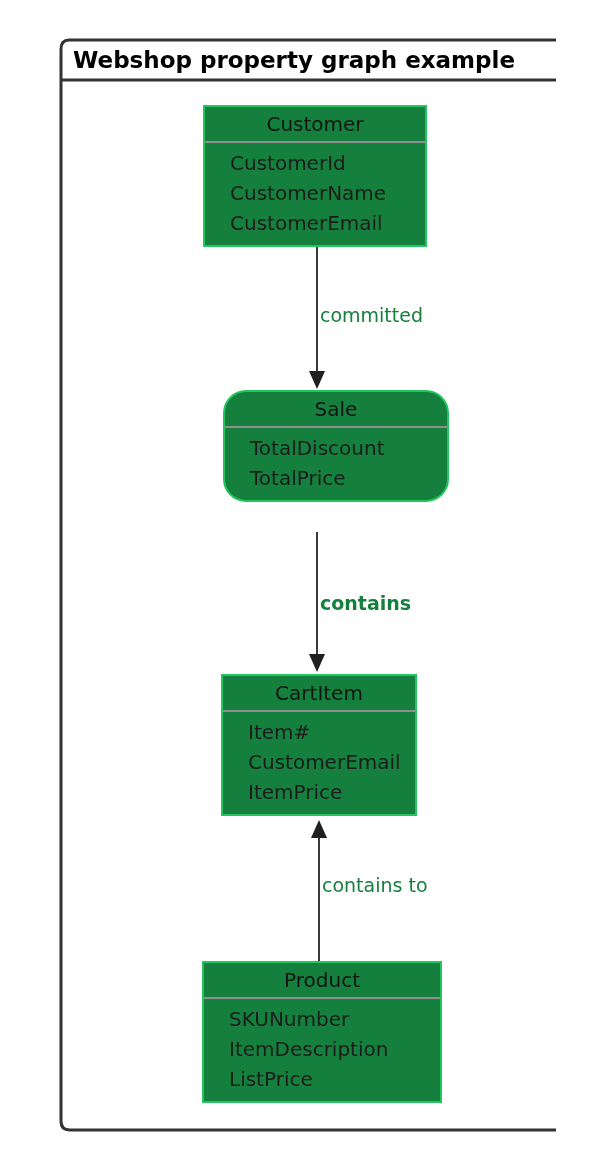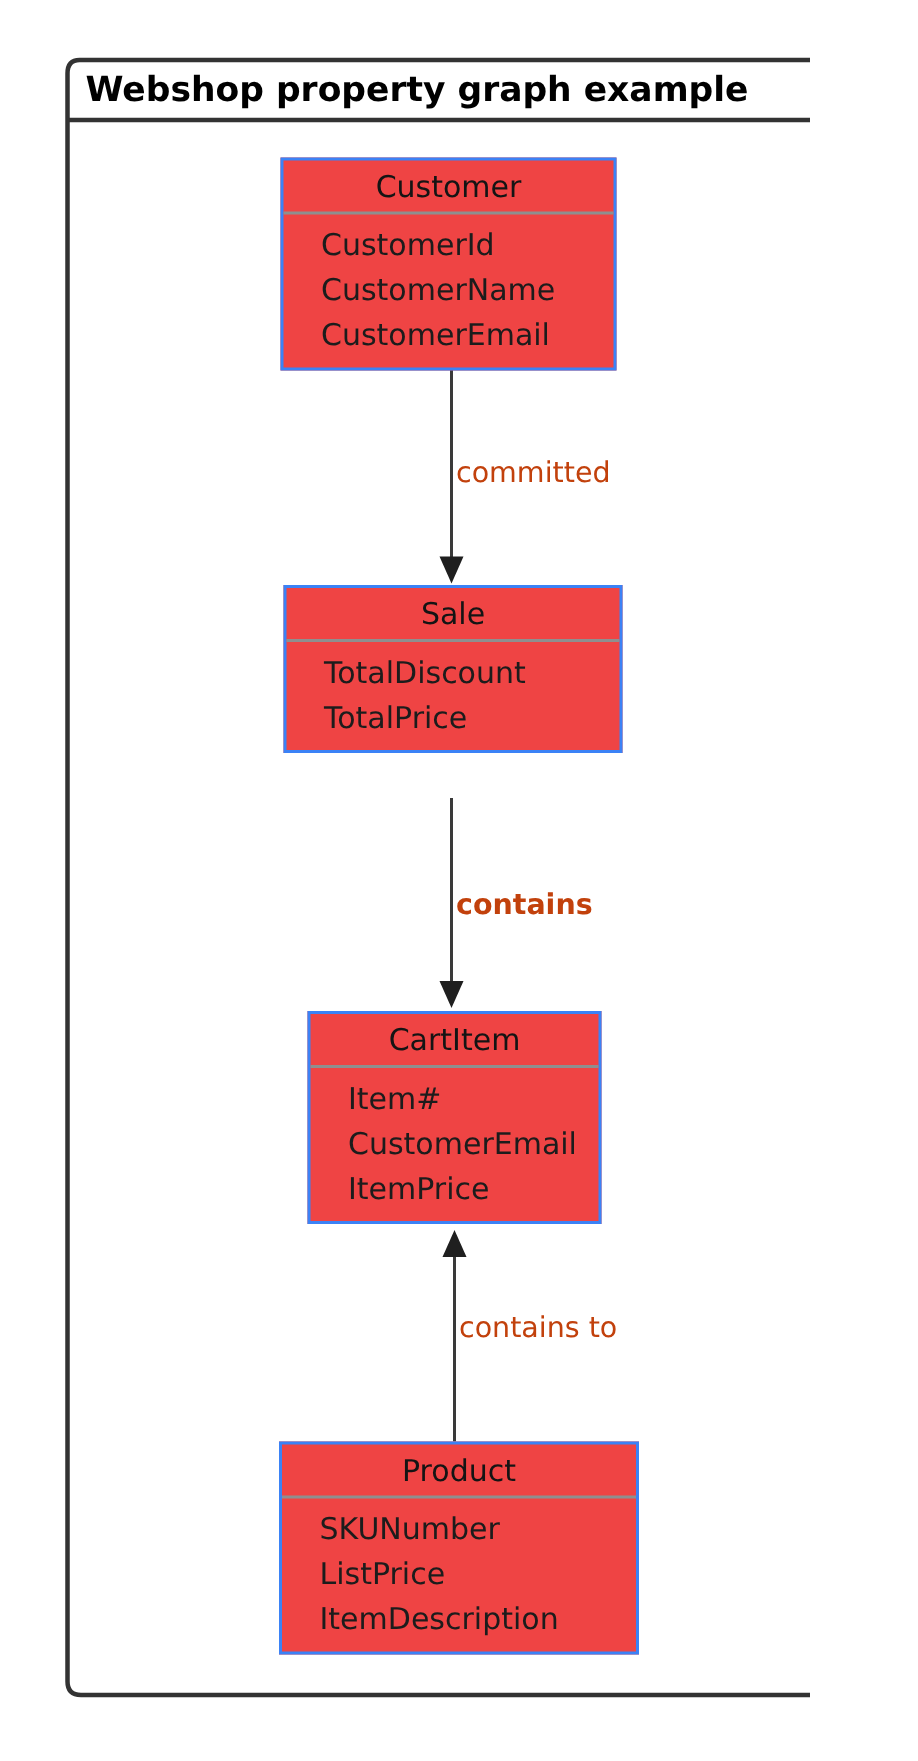--- a/index.html
+++ b/index.html
@@ -7,40 +7,41 @@
     padding: 0;
     background: #ffffff;
     font-family: "DejaVu Sans", sans-serif;
   }
   #stage {
     position: relative;
     width: 540px;
     height: 1174px;
     background: #ffffff;
     overflow: hidden;
+    margin-left: 16px;
   }
   #decor {
     position: absolute;
     left: 0; top: 0;
     pointer-events: none;
   }
   .frame-title {
     position: absolute;
     left: 57px;
     top: 47px;
     width: 470px;
     font-size: 23px;
     font-weight: bold;
     color: #000000;
     white-space: nowrap;
   }
   .entity {
     position: absolute;
-    background: #ef4444;
-    border: 2px solid #3b82f6;
+    background: #15803d;
+    border: 2px solid #22c55e;
     box-sizing: border-box;
   }
   .entity-header {
     height: 34px;
     line-height: 34px;
     text-align: center;
     font-size: 20px;
     color: #141414;
     border-bottom: 2px solid #8f8f8f;
     white-space: nowrap;
@@ -51,21 +52,21 @@
   }
   .entity-field {
     font-size: 20px;
     line-height: 30px;
     color: #1c1c1c;
     white-space: nowrap;
   }
   .edge-label {
     position: absolute;
     font-size: 19px;
-    color: #c2410c;
+    color: #15803d;
     white-space: nowrap;
   }
 </style>
 </head>
 <body>
 
 <div id="stage">
 
   <svg id="decor" width="612" height="1174" viewBox="0 0 612 1174">
 
@@ -87,43 +88,43 @@
 
   <div class="entity" style="left:187px; top:105px; width:224px;">
     <div class="entity-header">Customer</div>
     <div class="entity-body">
       <div class="entity-field">CustomerId</div>
       <div class="entity-field">CustomerName</div>
       <div class="entity-field">CustomerEmail</div>
     </div>
   </div>
 
-  <div class="entity" style="left:189px; top:390px; width:226px;">
+  <div class="entity" style="left:207px; top:390px; width:226px;border-radius:23px;">
     <div class="entity-header">Sale</div>
     <div class="entity-body">
       <div class="entity-field">TotalDiscount</div>
       <div class="entity-field">TotalPrice</div>
     </div>
   </div>
 
   <div class="entity" style="left:205px; top:674px; width:196px;">
     <div class="entity-header">CartItem</div>
     <div class="entity-body">
       <div class="entity-field">Item#</div>
       <div class="entity-field">CustomerEmail</div>
       <div class="entity-field">ItemPrice</div>
     </div>
   </div>
 
   <div class="entity" style="left:186px; top:961px; width:240px;">
     <div class="entity-header">Product</div>
     <div class="entity-body">
       <div class="entity-field">SKUNumber</div>
+      <div class="entity-field">ItemDescription</div>
       <div class="entity-field">ListPrice</div>
-      <div class="entity-field">ItemDescription</div>
     </div>
   </div>
 
   <div class="edge-label" style="left:304px; top:304px;">committed</div>
   <div class="edge-label" style="left:304px; top:592px;font-weight:bold;">contains</div>
   <div class="edge-label" style="left:306px; top:874px;">contains to</div>
 
 </div>
 
 </body></html>

